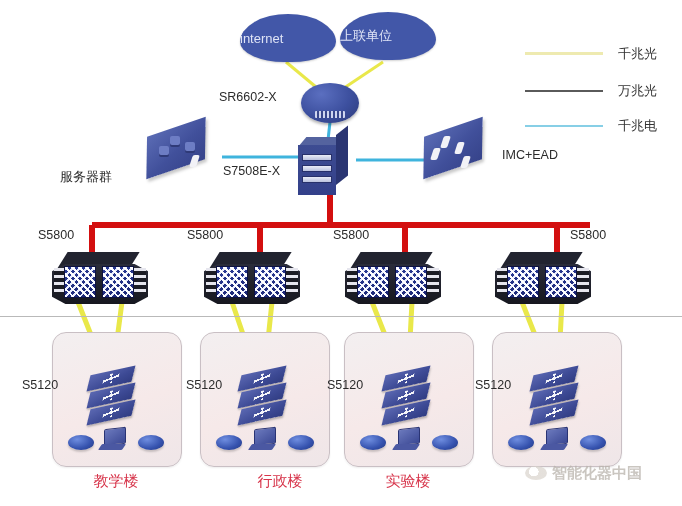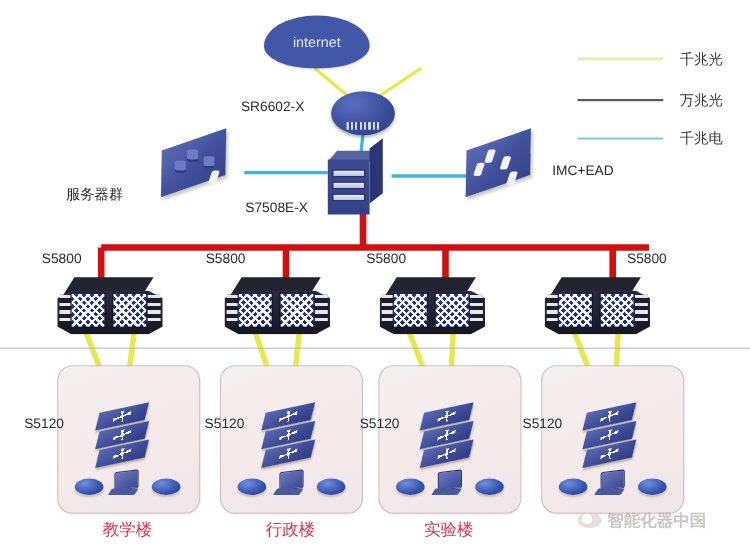--- a/index.html
+++ b/index.html
@@ -17,21 +17,21 @@
     text-shadow:1px 1px 0 rgba(190,20,35,.55);
     white-space:nowrap;
   }
 
   
   .cloud{
     width:96px;height:48px;
     background:#4257a8;
     border-radius:50% 50% 46% 46%/58% 58% 42% 42%;
     color:#dfe4f6;font-size:13px;
-    display:flex;align-items:center;justify-content:center;
+    display:flex;align-items:center;
     white-space:nowrap;
     box-shadow:0 1px 2px rgba(0,0,0,.18);
   }
   .cloud::before,.cloud::after{
     content:"";position:absolute;background:#4257a8;border-radius:50%;
   }
   .cloud::before{width:44px;height:40px;left:-8px;top:2px;z-index:-1;}
   .cloud::after{width:50px;height:44px;right:-9px;top:0px;z-index:-1;}
   .cloud span{position:relative;z-index:2;}
 
@@ -182,36 +182,39 @@
         <path d="M412 302 L408 378"></path>
       <path d="M522 302 L552 378"></path>
         <path d="M562 302 L558 378"></path>
     </g>
   </svg>
 
 
   <div class="abs cloud" style="left:240px;top:14px;">
     <span>internet</span>
   </div>
+  <div class="abs cloud" style="left:340px;top:12px;">
+    <span>上联单位</span>
+  </div>
 
   <div class="abs router" style="left:301px;top:83px;">
     <div class="rbar"></div>
   </div>
   <div class="abs lbl" style="left:219px;top:90px;">SR6602-X</div>
 
   <div class="abs chassis" style="left:298px;top:137px;">
     <div class="top"></div>
     <div class="side"></div>
     <div class="face">
       <div class="slot" style="top:9px;"></div>
       <div class="slot" style="top:20px;"></div>
       <div class="slot" style="top:31px;"></div>
     </div>
   </div>
-  <div class="abs lbl" style="left:223px;top:182px;">S7508E-X</div>
+  <div class="abs lbl" style="left:223px;top:164px;">S7508E-X</div>
 
   <div class="abs srv" style="left:145px;top:128px;">
     <div class="plate"></div>
     <div class="blk" style="left:25px;top:8px;"></div>
     <div class="blk" style="left:40px;top:14px;"></div>
     <div class="blk" style="left:14px;top:18px;"></div>
     <div class="hole" style="left:46px;top:27px;"></div>
   </div>
   <div class="abs lbl-cn" style="left:60px;top:148px;margin-top:20px;">服务器群</div>
 
@@ -320,21 +323,21 @@
         <div class="mark"></div>
       </div>
   </div>
   <div class="abs lbl" style="left:186px;top:378px;">S5120</div>
   <div class="abs pc" style="left:250px;top:428px;">
     <div class="mon"></div>
     <div class="kbd"></div>
   </div>
   <div class="abs node" style="left:216px;top:435px;"></div>
   <div class="abs node" style="left:288px;top:435px;"></div>
-  <div class="abs bldg-label" style="left:200px;top:472px;width:128px;">行政楼</div>
+  <div class="abs bldg-label" style="left:216px;top:472px;width:128px;">行政楼</div>
 
   <div class="abs bldg" style="left:344px;top:332px;width:128px;height:133px;"></div>
   <div class="abs stack" style="left:380px;top:368px;">
     <div class="sw" style="top:0;">
         <div class="plate"></div>
         <div class="mark"></div>
       </div>
     <div class="sw" style="top:17px;">
         <div class="plate"></div>
         <div class="mark"></div>

